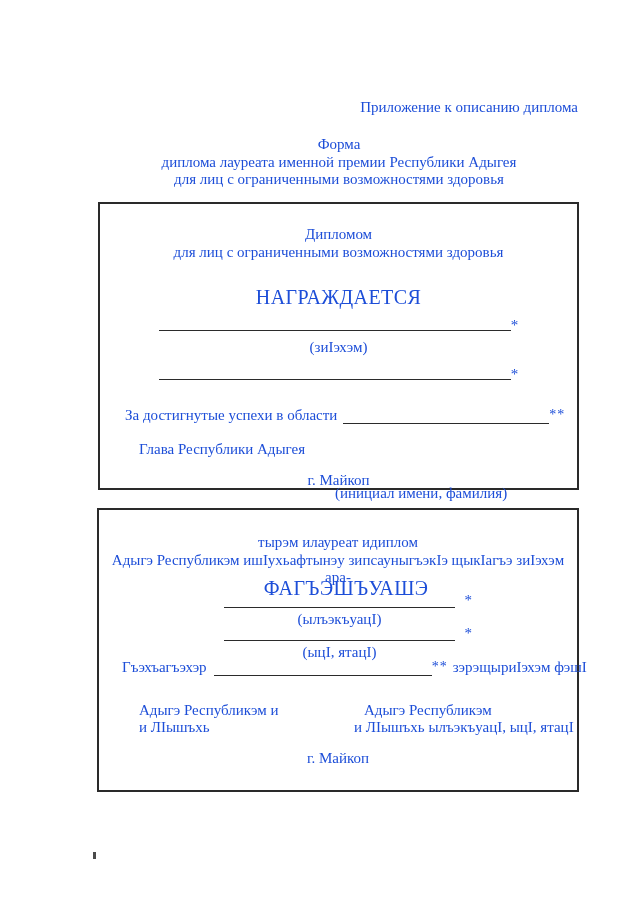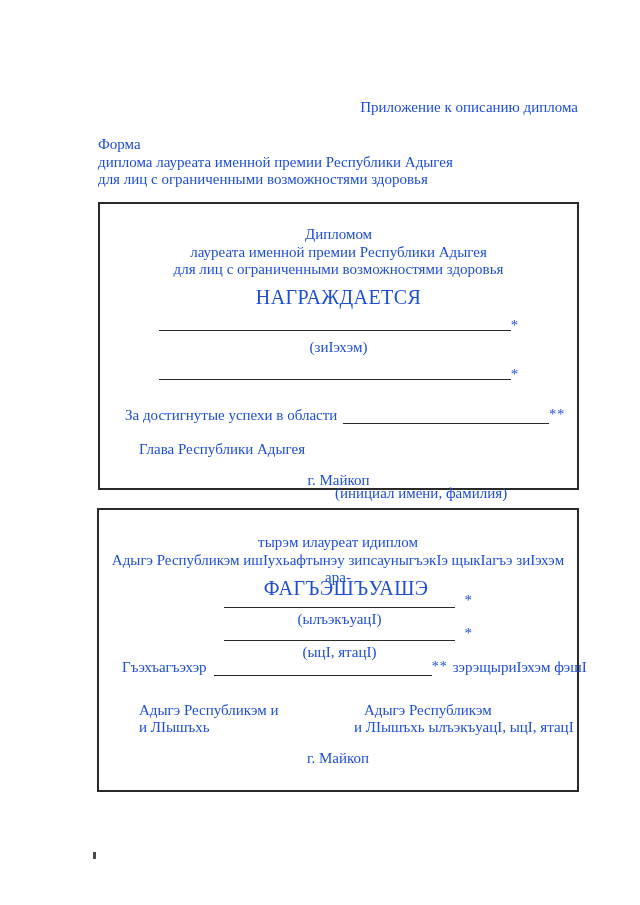--- a/index.html
+++ b/index.html
@@ -10,21 +10,21 @@
     font-family:"Liberation Serif","DejaVu Serif",serif;
     color:#1d4ed8;
     font-size:15px;
     line-height:17px;
     overflow:hidden;
   }
   .abs{position:absolute;}
 
   .annex{top:99px;right:62px;white-space:nowrap;}
 
-  .form-title{top:136px;left:98px;width:482px;line-height:17.5px;}
+  .form-title{top:136px;left:98px;width:482px;text-align:center;line-height:17.5px;}
 
   .frame{
     position:absolute;
     border:2px solid #2a2a2a;
     box-sizing:border-box;
     background:#fff;
   }
   #box-ru{left:98px;top:202px;width:481px;height:288px;}
   #box-ady{left:97px;top:508px;width:482px;height:284px;}
 
@@ -64,21 +64,20 @@
 
   <div class="abs form-title">
     <div>Форма</div>
     <div>диплома лауреата именной премии Республики Адыгея</div>
     <div>для лиц с ограниченными возможностями здоровья</div>
   </div>
 
   <div class="frame" id="box-ru">
     <div class="box-heading" style="top:22px;">
       <div>Дипломом</div>
-      <div>лауреата именной премии Республики Адыгея</div>
       <div>для лиц с ограниченными возможностями здоровья</div>
     </div>
 
     <div class="award-word" style="top:85px;">НАГРАЖДАЕТСЯ</div>
 
     <div class="uline-row" style="top:111px;">
       <span class="line"></span>
         <span class="star">*</span>
     </div>
     <div class="caption-row" style="top:135px;">(зиIэхэм)</div>

